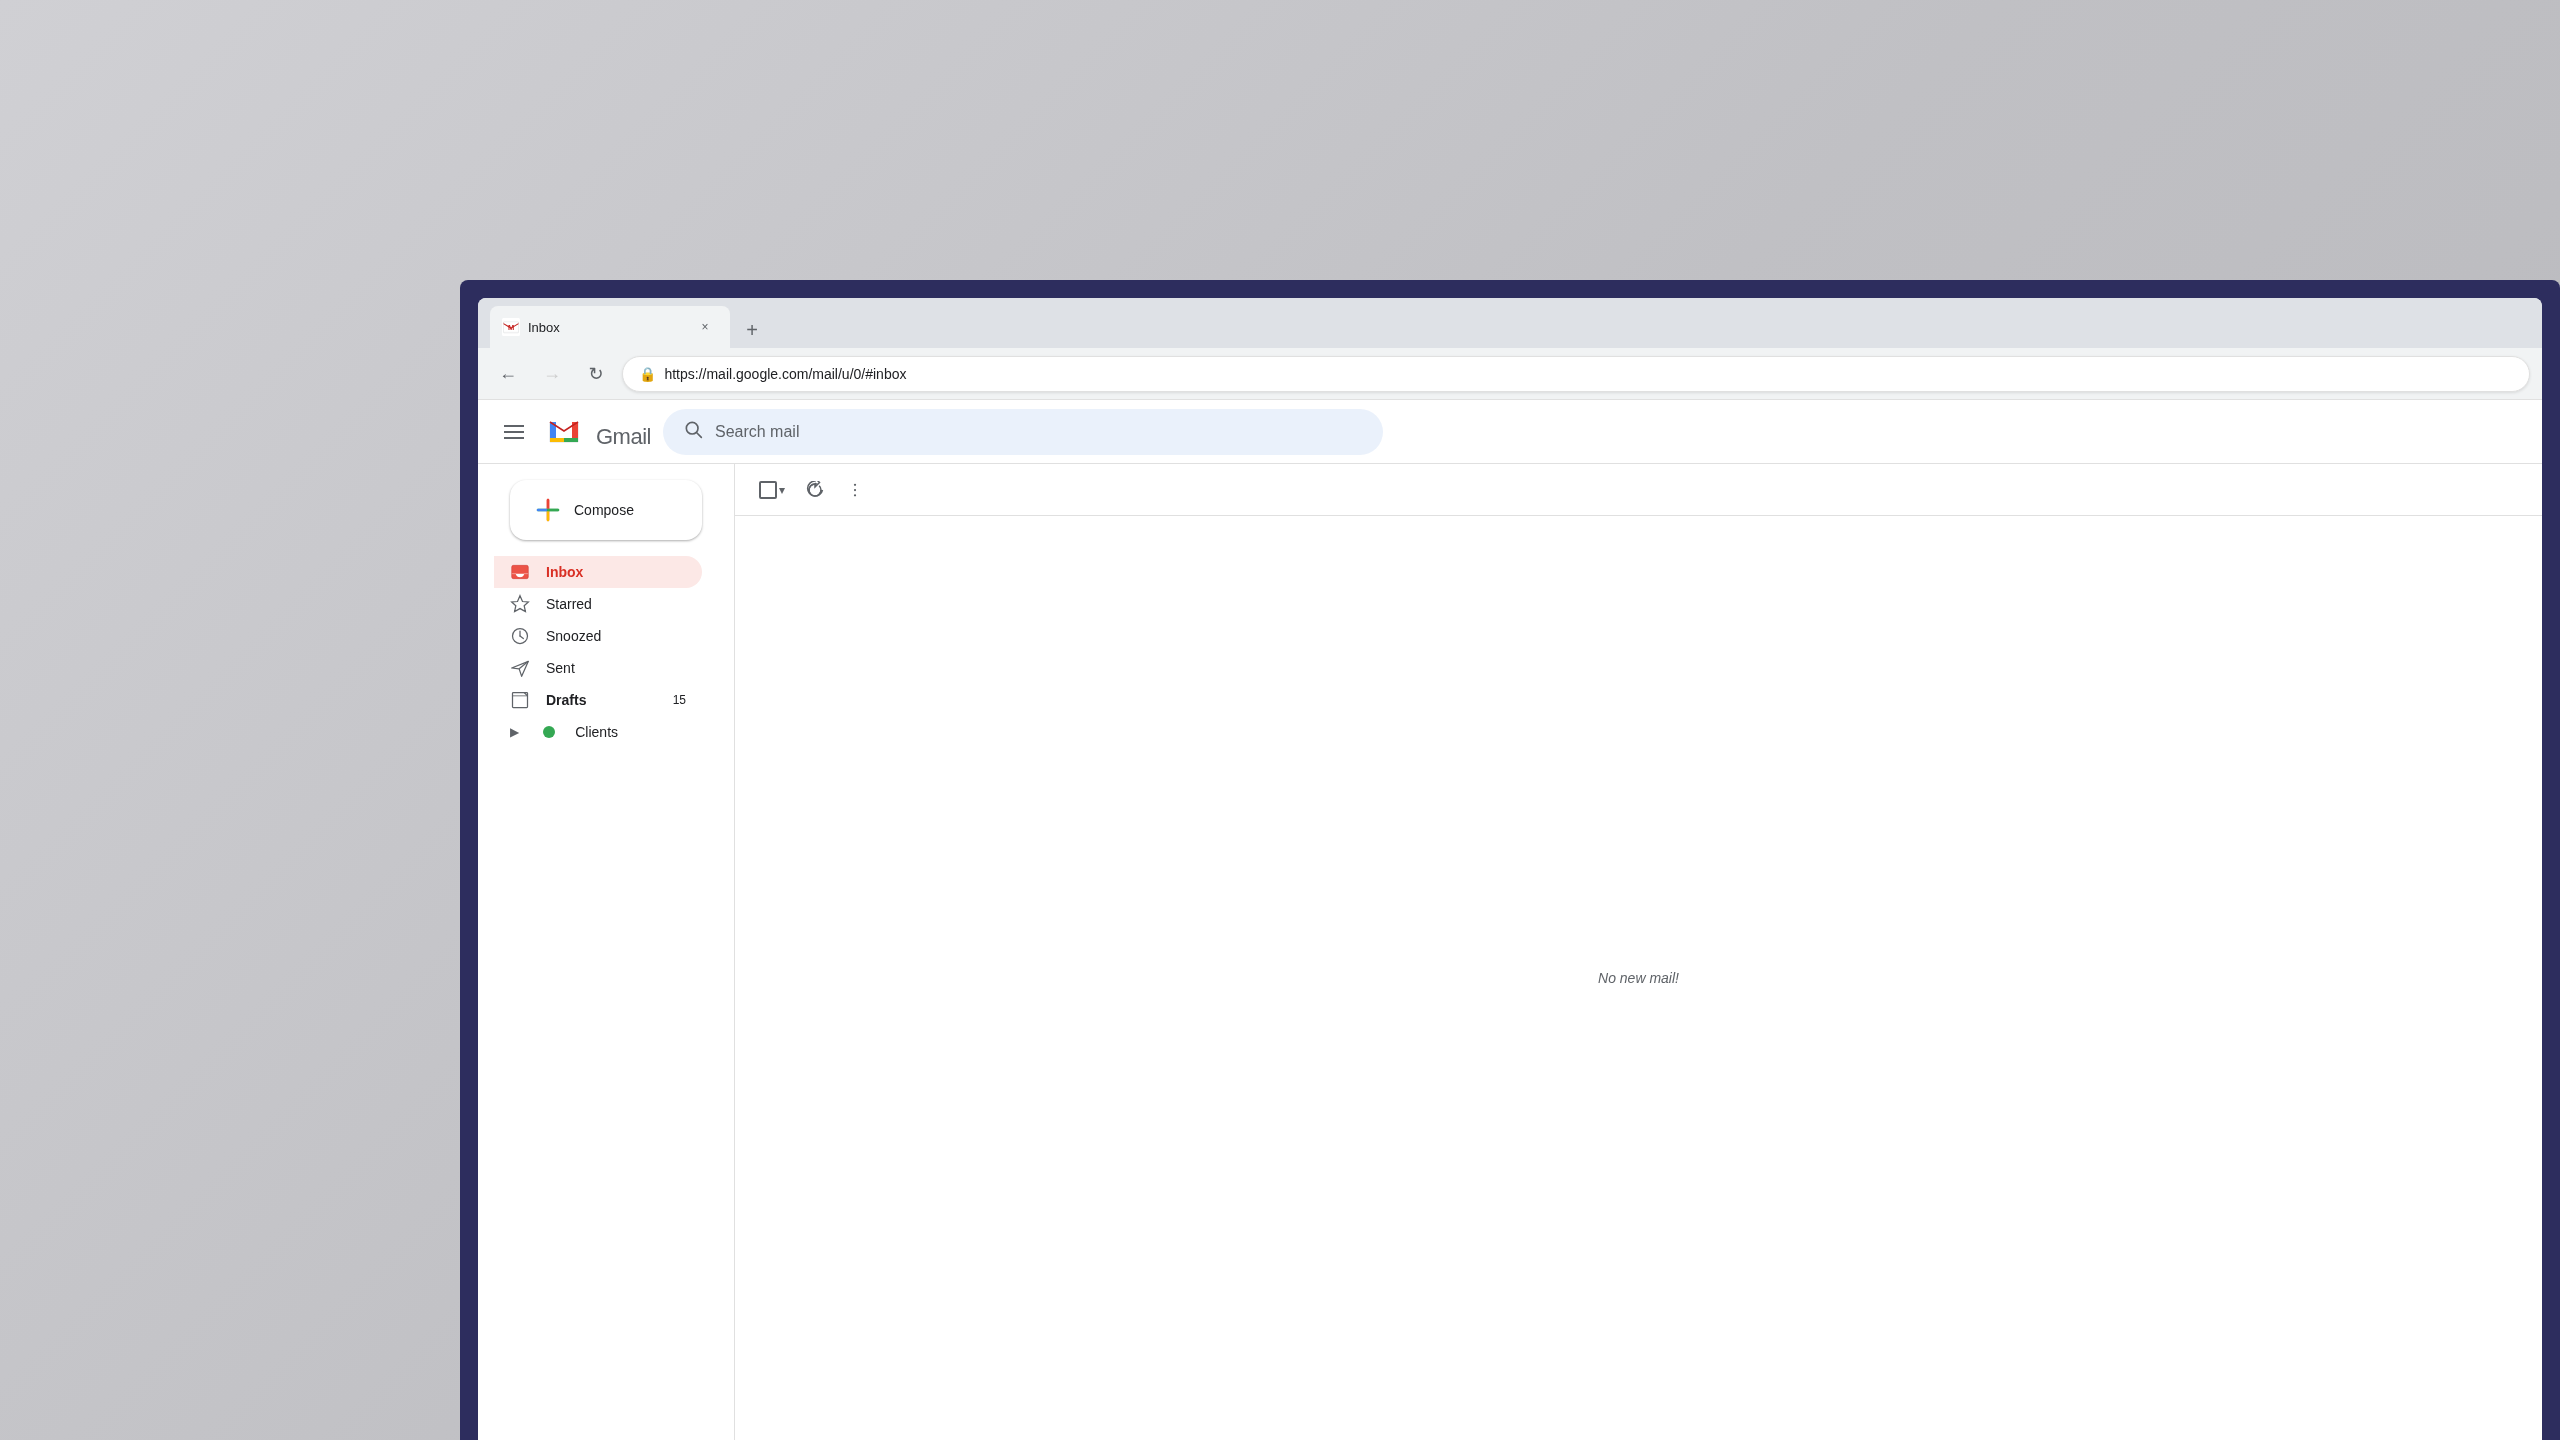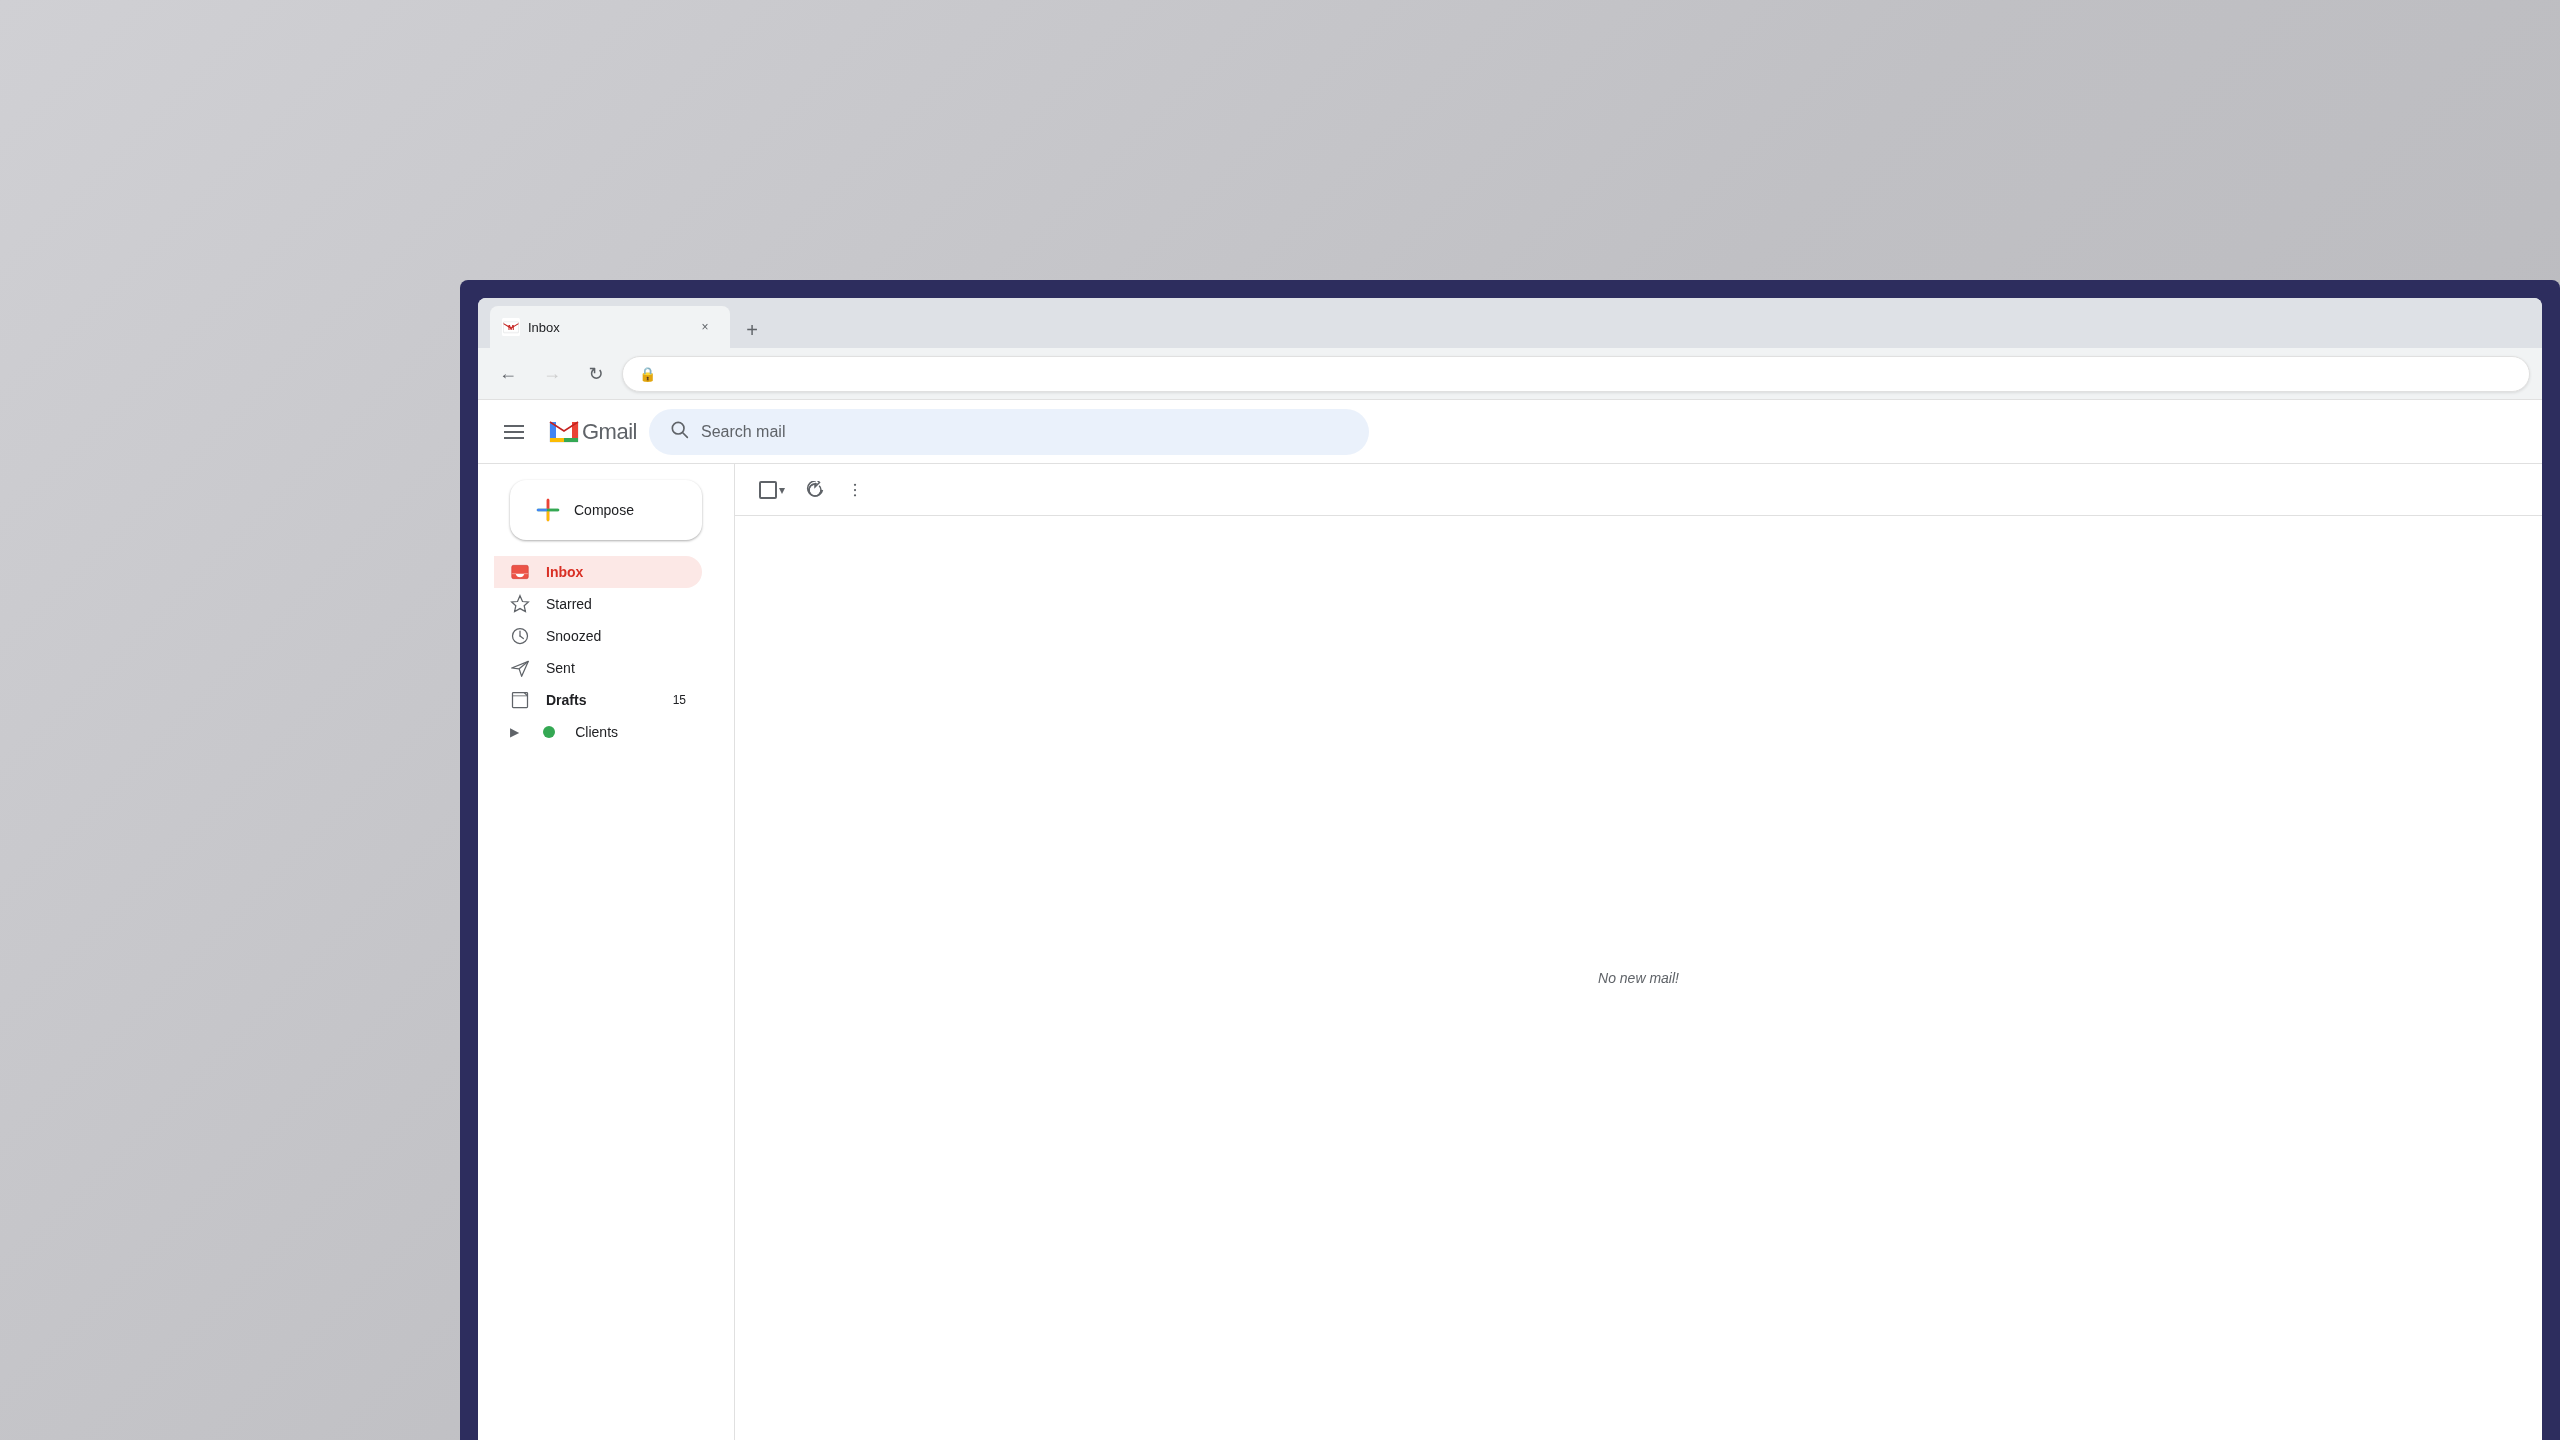--- a/index.html
+++ b/index.html
@@ -192,22 +192,22 @@
       display: flex;
       align-items: center;
       justify-content: center;
       cursor: pointer;
       color: #5f6368;
       flex-shrink: 0;
     }
 
     .gmail-logo {
       display: flex;
-      align-items: center;
-      gap: 0;
+      align-items: flex-end;
+      gap: 14px;
       flex-shrink: 0;
     }
 
     .gmail-text {
       font-size: 22px;
       color: #5f6368;
       font-weight: 400;
       letter-spacing: -0.5px;
     }
 
@@ -425,20 +425,21 @@
         <div class="new-tab-btn">+</div>
       </div>
 
       <div class="nav-bar">
         <div class="nav-btn">←</div>
         <div class="nav-btn disabled">→</div>
         <div class="nav-btn">↻</div>
 
         <div class="address-bar">
           <span class="lock-icon">🔒</span>
+          <span class="url-text">https://mail.google.com/mail/u/0/#inbox</span>
         </div>
       </div>
 
       <div class="browser-content">
         <div class="gmail-app">
 
           <div class="gmail-header">
             <div class="menu-btn">
               <svg width="20" height="20" viewBox="0 0 20 20">
                 <rect y="3" width="20" height="2" fill="#5f6368"></rect>

